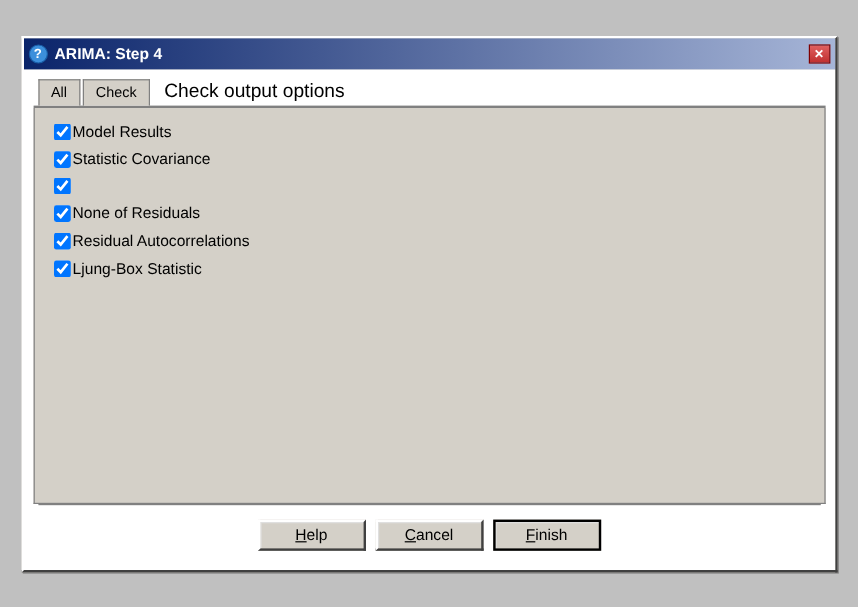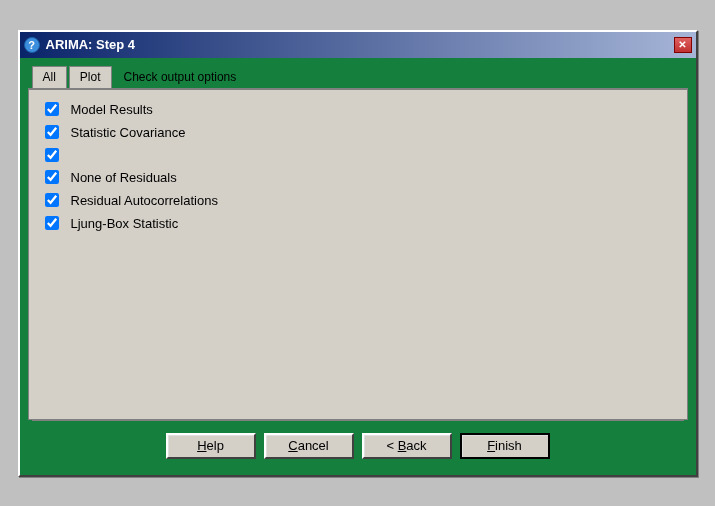--- a/index.html
+++ b/index.html
@@ -69,21 +69,21 @@
       font-size: 10px;
       font-weight: bold;
       display: flex;
       align-items: center;
       justify-content: center;
       cursor: pointer;
     }
 
     .window-body {
       padding: 8px;
-      background: #15803d;
+      background: #ffffff;
     }
 
     .tab-bar {
       display: flex;
       align-items: flex-end;
       margin-bottom: 0;
       border-bottom: 2px solid #808080;
       padding-left: 4px;
     }
 
@@ -94,40 +94,40 @@
       padding: 3px 10px;
       cursor: pointer;
       font-size: 12px;
       margin-right: 2px;
       height: 22px;
       display: flex;
       align-items: center;
     }
 
     .tab-label {
-      font-size: 12px;
+      font-size: 16px;
       padding: 3px 10px;
       color: #000;
       display: flex;
       align-items: center;
       height: 22px;
     }
 
     .content-area {
       background: #d4d0c8;
       border: 1px solid #808080;
       border-top: none;
       padding: 12px 16px;
       min-height: 330px;
     }
 
     .checkbox-item {
       display: flex;
-      align-items: center;
-      gap: 12px;
+      align-items: flex-end;
+      gap: 2px;
       margin-bottom: 8px;
     }
 
     .checkbox-item input[type="checkbox"] {
       width: 14px;
       height: 14px;
       cursor: pointer;
     }
 
     .checkbox-label {
@@ -185,21 +185,21 @@
       <div class="title-icon">?</div>
       <span>ARIMA: Step 4</span>
     </div>
     <div class="close-btn">✕</div>
   </div>
 
   <div class="window-body">
 
     <div class="tab-bar">
       <button class="tab-btn">All</button>
-      <button class="tab-btn">Plot</button>
+      <button class="tab-btn">Check</button>
       <span class="tab-label">Check output options</span>
     </div>
 
     <div class="content-area">
       <div class="checkbox-item">
         <input type="checkbox" id="cb1" checked="" style="">
         <label for="cb1" class="checkbox-label">Model Results</label>
       </div>
       <div class="checkbox-item">
         <input type="checkbox" id="cb2" checked="" style="">
@@ -224,21 +224,18 @@
 
     <hr class="divider">
 
     <div class="button-row">
       <button class="btn">
         <span><span class="underline">H</span>elp</span>
       </button>
       <button class="btn">
         <span><span class="underline">C</span>ancel</span>
       </button>
-      <button class="btn">
-        <span>&lt; <span class="underline">B</span>ack</span>
-      </button>
       <button class="btn btn-finish">
         <span><span class="underline">F</span>inish</span>
       </button>
     </div>
   </div>
 </div>
 
 </body></html>

